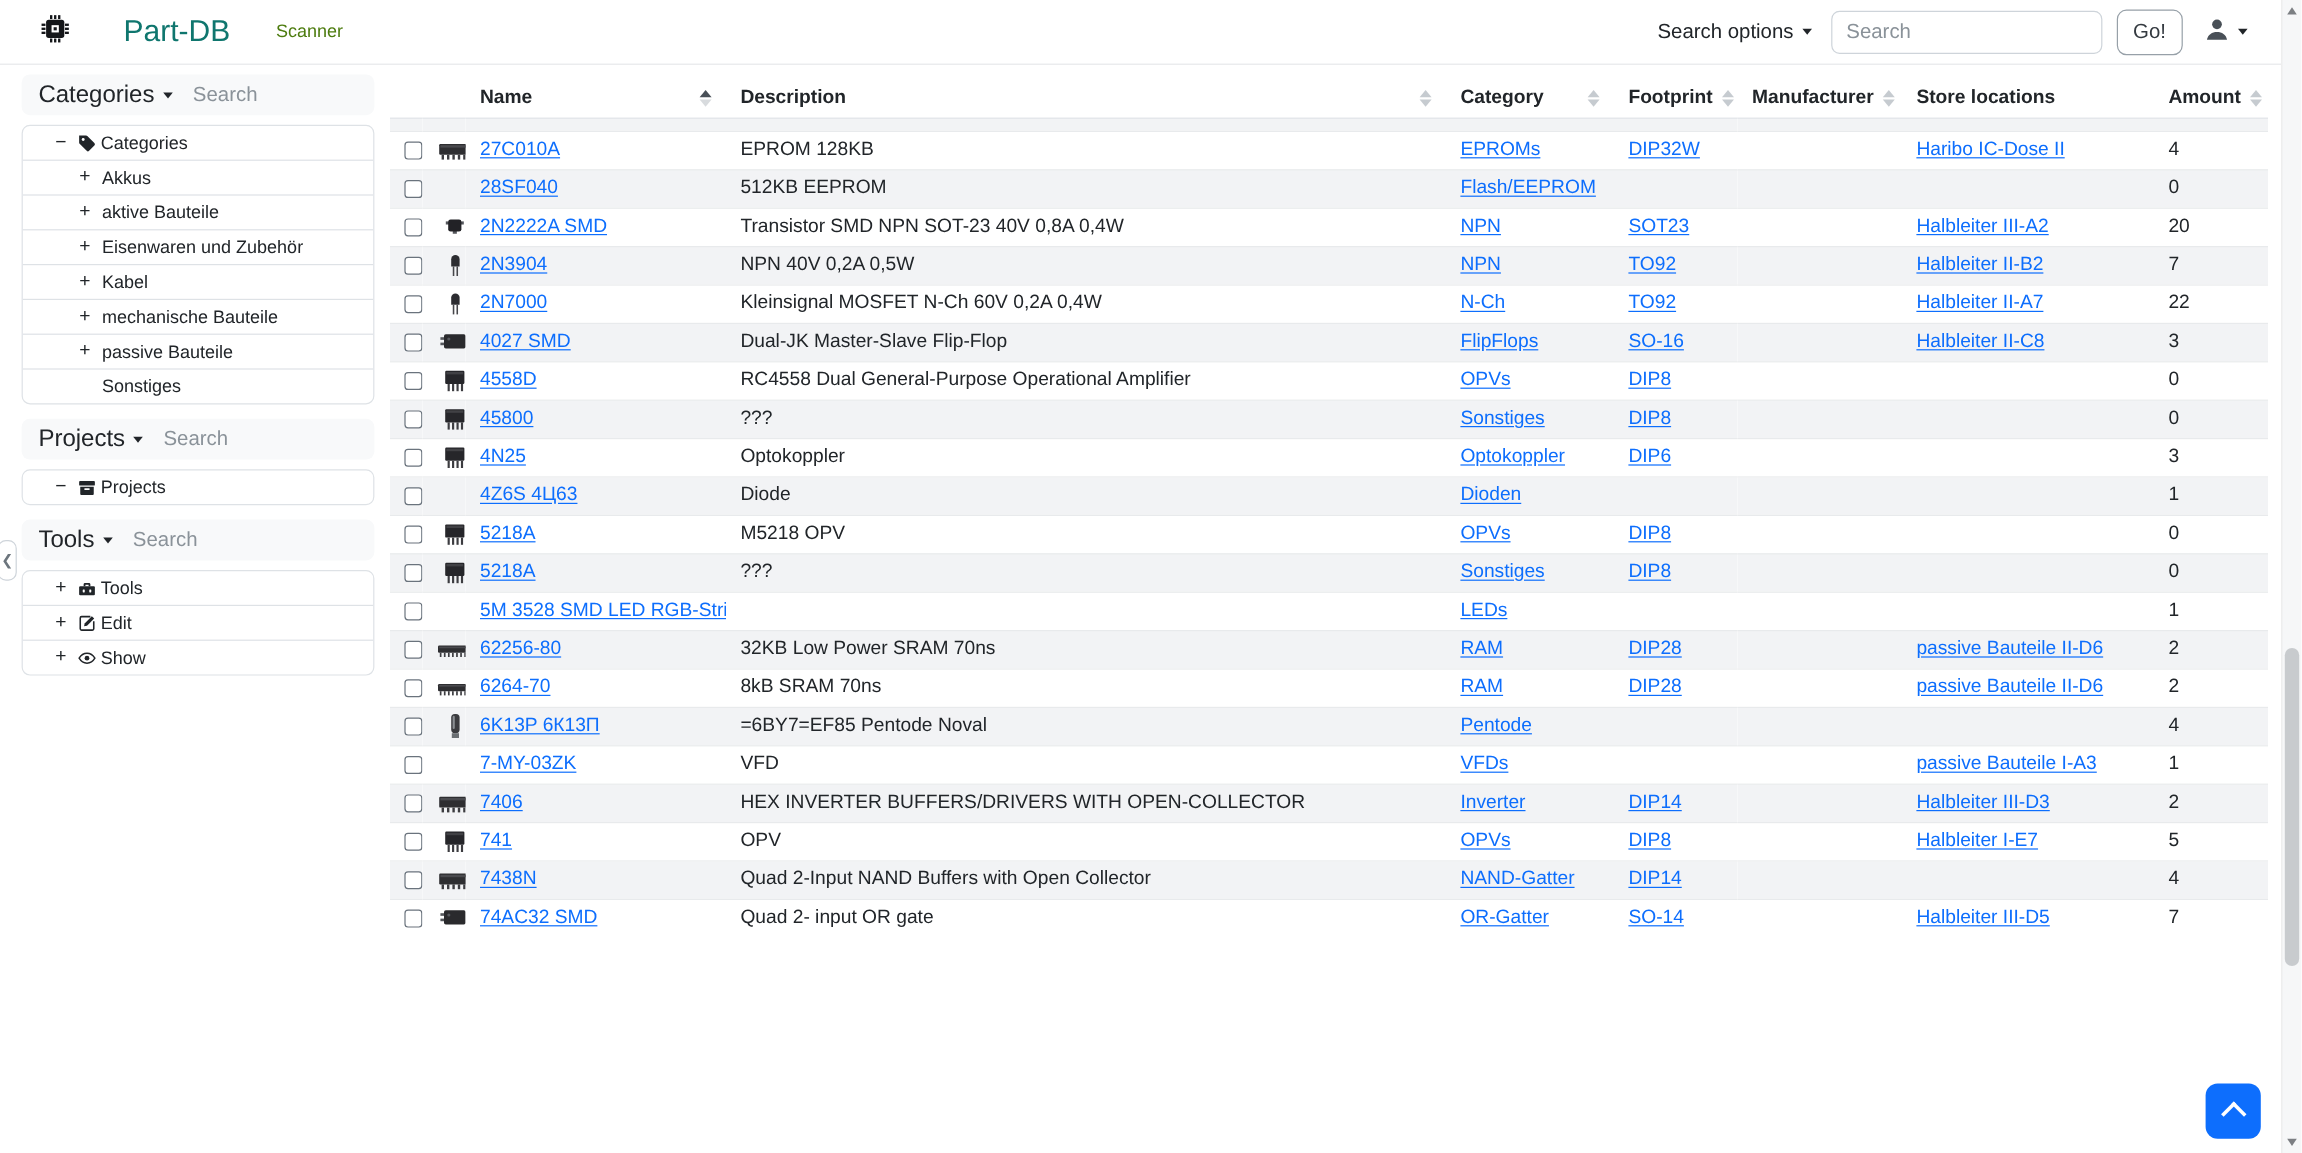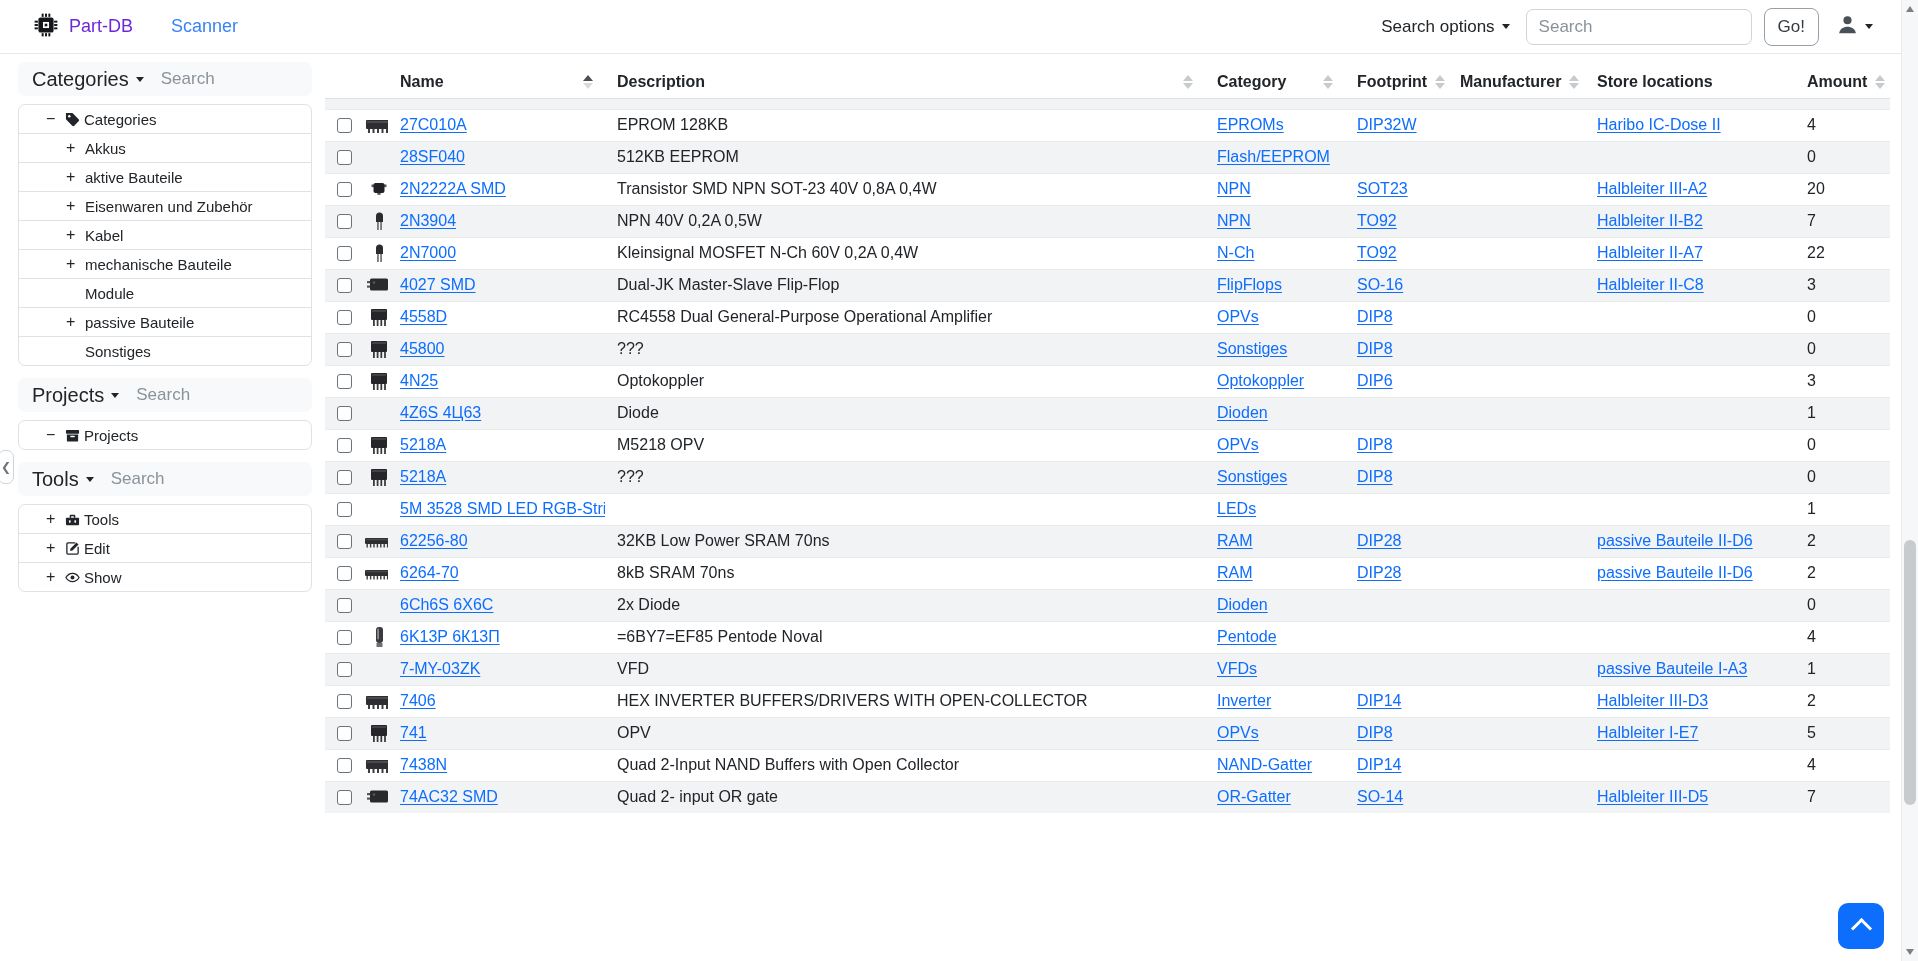--- a/index.html
+++ b/index.html
@@ -4,22 +4,22 @@
 <style>
   html,body{margin:0;padding:0;}
   body{
     width:1918px;height:961px;position:relative;overflow:hidden;background:#fff;
     font-family:"Liberation Sans",sans-serif;color:#212529;
   }
   
   .navbar{position:absolute;top:0;left:0;width:1901px;height:54px;background:#fff;
     border-bottom:1px solid #e6e8ea;display:flex;align-items:center;box-sizing:border-box;padding-left:33px;}
   .brand{display:flex;align-items:center;gap:10px;}
-  .brand-text{font-size:18px;font-weight:500;color:#6d28d9;}
-  .nav-link{font-size:18px;color:#3b82f6;margin-left:38px;text-decoration:none;text-align:right;}
+  .brand-text{font-size:25px;font-weight:500;color:#0f766e;margin-left:34px;}
+  .nav-link{font-size:15px;color:#4d7c0f;margin-left:38px;text-decoration:none;text-align:right;}
   .nav-right{margin-left:auto;display:flex;align-items:center;padding-right:28px;}
   .search-options{display:flex;align-items:center;font-size:17px;color:#212529;cursor:pointer;margin-right:16px;}
   .caret{width:0;height:0;border-left:4.5px solid transparent;border-right:4.5px solid transparent;
     border-top:5px solid #212529;display:inline-block;margin-left:7px;}
   #nav-search{width:200px;height:34px;border:1px solid #ced4da;border-radius:7px;padding:0 12px;
     font-size:17px;color:#212529;outline:none;font-family:inherit;}
   #nav-search::placeholder{color:#8a9299;}
   .go-btn{margin-left:12px;height:38px;padding:0 13px;font-size:17px;color:#343a40;background:#fff;
     border:1px solid #97a0a8;border-radius:8px;cursor:pointer;font-family:inherit;}
   .user-menu{display:flex;align-items:center;margin-left:18px;cursor:pointer;}
@@ -158,24 +158,20 @@
       </div>
       <div class="titem lvl1">
         <span class="toggle">+</span>
         <span class="tlabel">Kabel</span>
       </div>
       <div class="titem lvl1">
         <span class="toggle">+</span>
         <span class="tlabel">mechanische Bauteile</span>
       </div>
       <div class="titem lvl1">
-        <span class="toggle"></span>
-        <span class="tlabel">Module</span>
-      </div>
-      <div class="titem lvl1">
         <span class="toggle">+</span>
         <span class="tlabel">passive Bauteile</span>
       </div>
       <div class="titem lvl1">
         <span class="toggle"></span>
         <span class="tlabel">Sonstiges</span>
       </div>
     </div>
     <div class="panel-head">
       <span class="panel-title">
@@ -634,33 +630,20 @@
           <td><a href="#">RAM</a></td>
           <td><a href="#">DIP28</a></td>
           <td></td>
           <td><a href="#">passive Bauteile II-D6</a></td>
           <td>2</td>
         </tr>
         <tr>
           <td class="c-select">
             <input class="rowcheck" type="checkbox" style="">
           </td>
-          <td class="c-image"></td>
-          <td class="c-name"><a href="#">6Ch6S 6X6C</a></td>
-          <td>2x Diode</td>
-          <td><a href="#">Dioden</a></td>
-          <td></td>
-          <td></td>
-          <td></td>
-          <td>0</td>
-        </tr>
-        <tr>
-          <td class="c-select">
-            <input class="rowcheck" type="checkbox" style="">
-          </td>
           <td class="c-image"><span class="thumb"><svg viewBox="0 0 30 22">
                 <rect x="12" y="1" width="7" height="16" rx="3" fill="#3b3b3f"></rect>
                 <rect x="13.2" y="2.5" width="1.8" height="11" rx="0.9" fill="#8a8d91"></rect>
                 <rect x="12.5" y="17" width="6" height="4" fill="#6b6f73"></rect>
               </svg></span></td>
           <td class="c-name"><a href="#">6K13P 6К13П</a></td>
           <td>=6BY7=EF85 Pentode Noval</td>
           <td><a href="#">Pentode</a></td>
           <td></td>
           <td></td>

